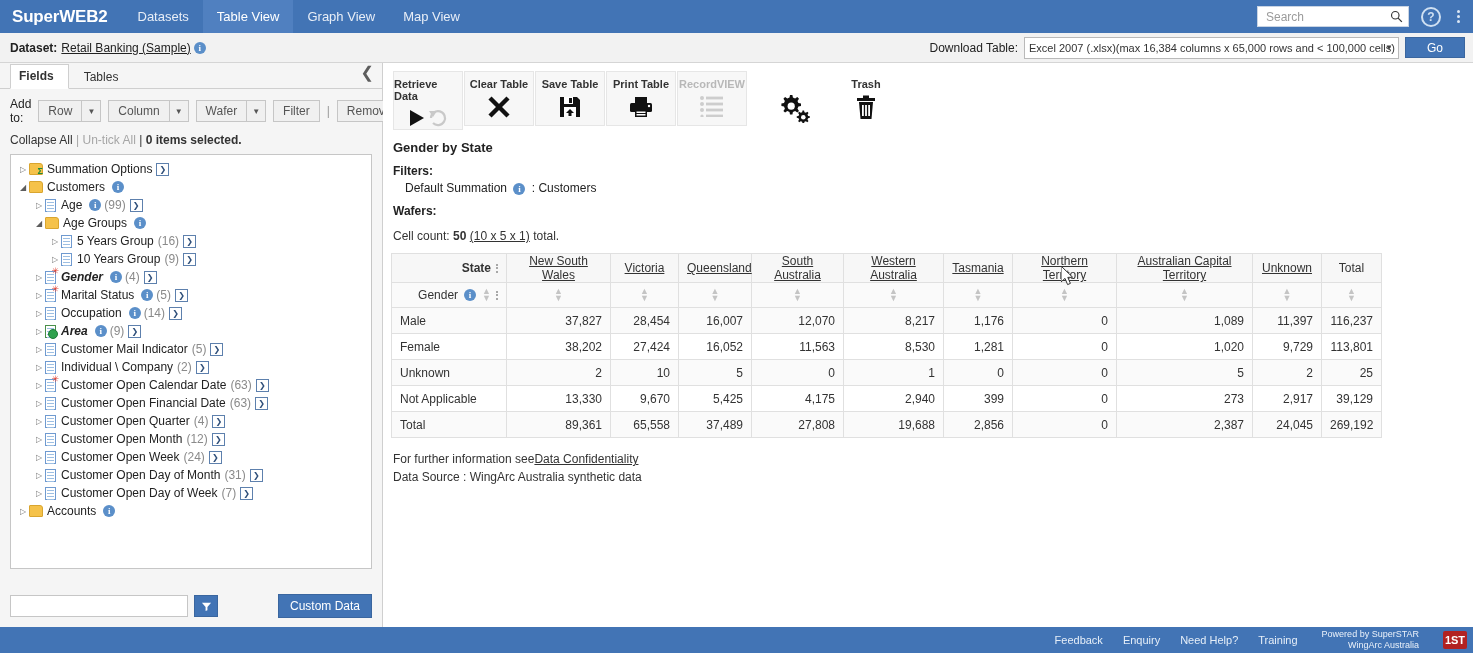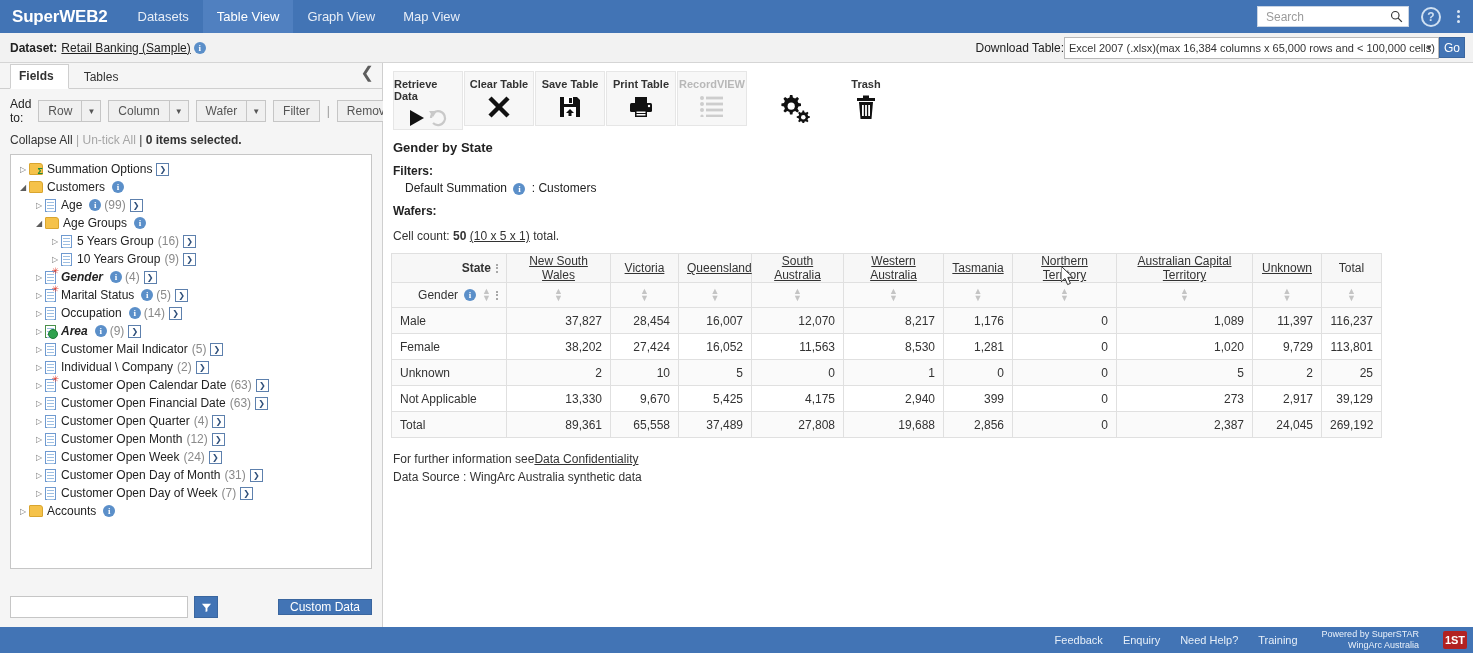--- a/index.html
+++ b/index.html
@@ -94,34 +94,34 @@
   .ds-link { color: #222; text-decoration: underline; margin-left: 4px; cursor: pointer; }
   .infoi {
     display: inline-flex; align-items: center; justify-content: center;
     width: 12px; height: 12px; border-radius: 50%;
     background: #5b8fc9; color: #fff;
     font-size: 9px; font-weight: bold; font-style: normal;
     vertical-align: middle;
     margin: 0 3px;
     font-family: "Liberation Serif", serif;
   }
-  .dl-wrap { margin-left: auto; display: flex; align-items: center; }
+  .dl-wrap { margin-left: auto; display: flex; align-items: center; gap: 6px; }
   .dl-label { font-size: 12px; }
   .dl-select {
     width: 375px; height: 21px;
     background: #fff; border: 1px solid #b9b9b9;
     font-size: 11px; color: #333;
     display: flex; align-items: center; padding: 10px 4px;
     position: relative; cursor: pointer; overflow: hidden; white-space: nowrap;
   }
   .dl-select .caret { position: absolute; right: 5px; font-size: 8px; color:#444; }
   .go-btn {
     background: #4274b5; color: #fff;
     border: 1px solid #3a669f;
-    height: 21px; padding: 0 4px;
+    height: 21px; padding: 0 21px;
     font-size: 12px; cursor: pointer;
     display: flex; align-items: center;
     font-family: "Liberation Sans", sans-serif;
   }
 
   
   .main { display: flex; height: 564px; }
 
   
   .sidebar {
@@ -231,21 +231,21 @@
     font-family: "Liberation Sans", sans-serif;
   }
   .filter-btn {
     width: 24px; height: 22px; background: #4274b5;
     border: 1px solid #3a669f; color: #fff;
     display: flex; align-items: center; justify-content: center;
     cursor: pointer; font-size: 10px;
   }
   .custom-data {
     margin-left: auto; background: #4274b5; color: #fff;
-    border: 1px solid #3a669f; height: 16px; padding: 0 11px;
+    border: 1px solid #3a669f; height: 24px; padding: 0 11px;
     font-size: 12px; display: flex; align-items: center; cursor: pointer;
     font-family: "Liberation Sans", sans-serif;
   }
 
   
   .content { flex: 1; background: #fff; position: relative; overflow: hidden; }
   .toolbar { display: flex; align-items: flex-start; padding: 8px 0 0 10px; gap: 0; }
   .tool {
     width: 70px; min-height: 55px;
     background: #f7f7f7; border: 1px solid #e6e6e6;

